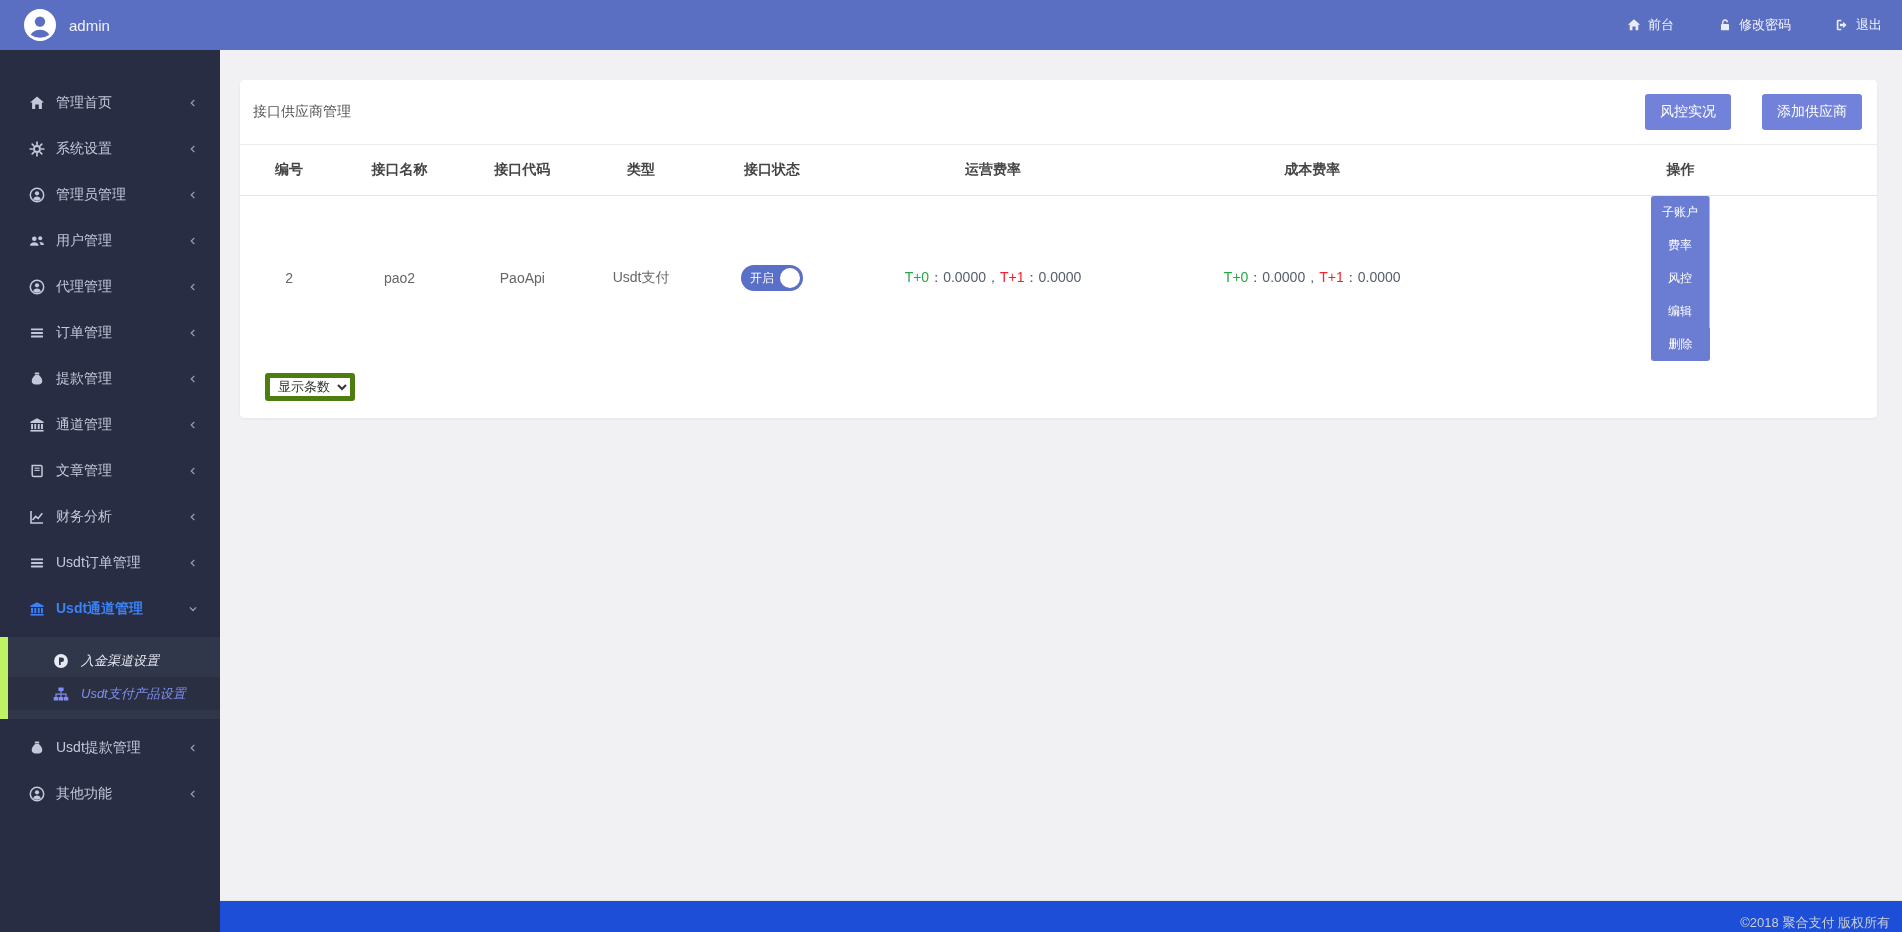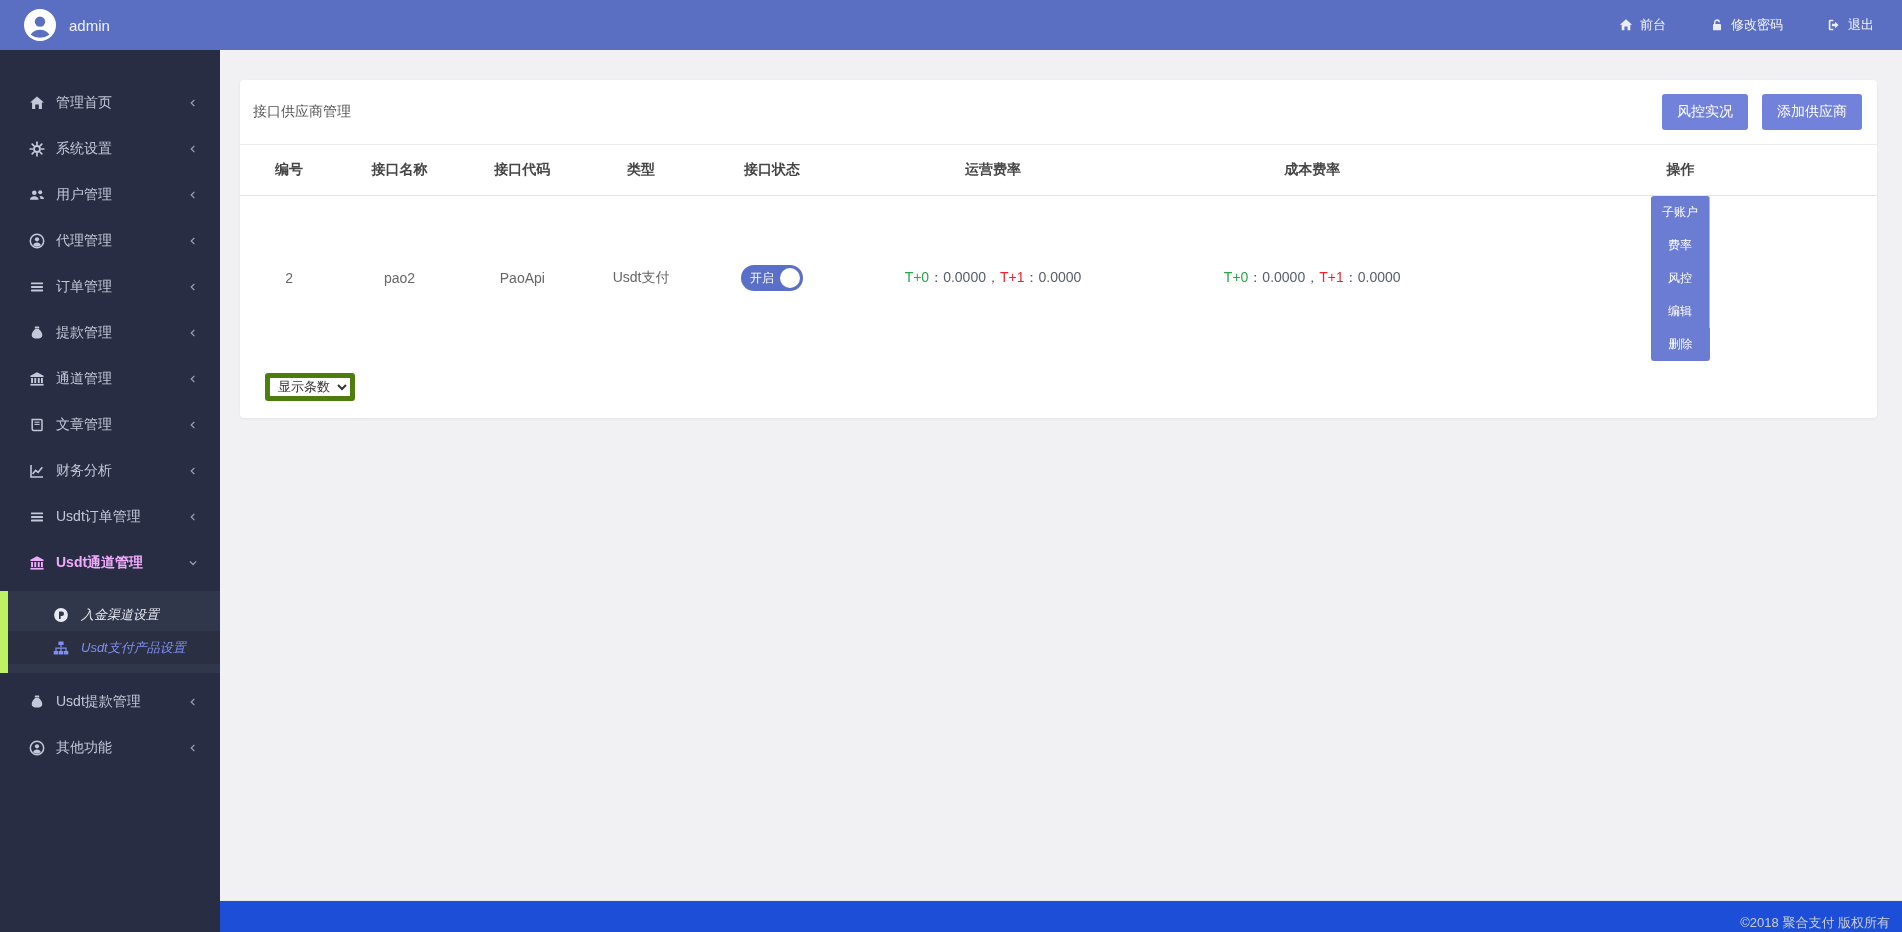--- a/index.html
+++ b/index.html
@@ -6,49 +6,49 @@
   html,body { width:1902px; height:932px; overflow:hidden;
     font-family:"Liberation Sans","DejaVu Sans",sans-serif; background:#f1f1f3; }
 
   
   .topbar { position:absolute; left:0; top:0; width:1902px; height:50px;
     background:#5b6fc2; display:flex; align-items:center; justify-content:space-between;
     z-index:10; }
   .topbar-left { display:flex; align-items:center; padding-left:24px; gap:13px; }
   .avatar { width:32px; height:32px; display:block; }
   .username { color:#eef1fb; font-size:15px; }
-  .topbar-right { display:flex; align-items:center; gap:44px; padding-right:28px; }
+  .topbar-right { display:flex; align-items:center; gap:44px; padding-right:20px; }
   .top-link { display:flex; align-items:center; gap:7px; color:#f2f4fc; font-size:13px;
     cursor:pointer; text-decoration:none; }
   .top-link svg { display:block; opacity:.95; }
 
   
   .sidebar { position:absolute; left:0; top:50px; width:220px; height:882px;
     background:#282d43; padding-top:30px; }
   .side-item { height:46px; display:flex; align-items:center; padding:0 22px 0 28px;
     color:#c3c8da; font-size:14px; cursor:pointer; }
   .side-item .s-icon { width:17px; display:flex; justify-content:center; margin-right:11px; }
   .side-item .s-label { flex:0 0 auto; }
   .side-item .s-chev { margin-left:auto; color:#97a0ba; display:flex; }
-  .side-item.active { color:#f0abfc; font-weight:bold; }
+  .side-item.active { color:#3b82f6; font-weight:bold; }
   .submenu { background:#30374b; border-left:8px solid #bef264; padding:7px 0 9px 0;
     margin:5px 0 6px 0;font-style:italic; }
   .sub-item { height:33px; display:flex; align-items:center; padding-left:44px;
     color:#e8eaf2; font-size:13px; cursor:pointer; }
   .sub-item .s-icon { width:17px; display:flex; justify-content:center; margin-right:12px; }
   .sub-item.active { color:#7f8ef2; background:rgba(0,0,0,.12); }
 
   
   .content { position:absolute; left:220px; top:50px; width:1682px; height:838px;
     background:#f1f1f3; padding:30px 25px 0 20px; }
   .card { background:#ffffff; border-radius:4px; box-shadow:0 1px 3px rgba(0,0,0,.06); }
   .card-header { height:65px; display:flex; align-items:center; justify-content:space-between;
     padding:0 15px 0 13px; border-bottom:1px solid #ebebeb; }
   .card-title { font-size:14px; color:#555; }
-  .card-actions { display:flex; gap:14px; }
+  .card-actions { display:flex; gap:31px; }
   .btn-primary { background:#7282da; color:#fff; border:none; font-size:14px;
     padding:9px 15px; border-radius:3px; cursor:pointer;
     font-family:"Liberation Sans","DejaVu Sans",sans-serif; }
 
   table { width:100%; border-collapse:collapse; table-layout:fixed; }
   thead th { height:50px; font-size:14px; font-weight:bold; color:#454545;
     text-align:center; border-bottom:1px solid #e4e4e4; }
   tbody td { height:55px; font-size:14px; color:#666; text-align:center; vertical-align:middle; }
 
   .toggle { width:62px; height:26px; background:#5a6fc8; border-radius:14px;
@@ -147,20 +147,35 @@
             <line x1="1.2" y1="8" x2="3.3" y2="8"></line>
             <line x1="12.7" y1="8" x2="14.8" y2="8"></line>
             <line x1="3.2" y1="3.2" x2="4.7" y2="4.7"></line>
             <line x1="11.3" y1="11.3" x2="12.8" y2="12.8"></line>
             <line x1="3.2" y1="12.8" x2="4.7" y2="11.3"></line>
             <line x1="11.3" y1="4.7" x2="12.8" y2="3.2"></line>
           </g>
         </svg>
       </span>
       <span class="s-label">系统设置</span>
+      <span class="s-chev">
+        <svg viewBox="0 0 16 16" width="10" height="10" fill="currentColor">
+          <path d="M10.2 3L5.2 8l5 5" fill="none" stroke="currentColor" stroke-width="2"></path>
+        </svg>
+      </span>
+    </div>
+    <div class="side-item">
+      <span class="s-icon">
+        <svg viewBox="0 0 16 16" width="16" height="16" fill="currentColor">
+          <circle cx="8" cy="8" r="6.7" fill="none" stroke="currentColor" stroke-width="1.5"></circle>
+          <circle cx="8" cy="6.3" r="2.1"></circle>
+          <path d="M4 12.3c.6-1.9 2.1-2.9 4-2.9s3.4 1 4 2.9a6.7 6.7 0 0 1-8 0z"></path>
+        </svg>
+      </span>
+      <span class="s-label">管理员管理</span>
       <span class="s-chev">
         <svg viewBox="0 0 16 16" width="10" height="10" fill="currentColor">
           <path d="M10.2 3L5.2 8l5 5" fill="none" stroke="currentColor" stroke-width="2"></path>
         </svg>
       </span>
     </div>
     <div class="side-item">
       <span class="s-icon">
         <svg viewBox="0 0 16 16" width="16" height="16" fill="currentColor">
           <circle cx="5.3" cy="5.8" r="2.3"></circle>

